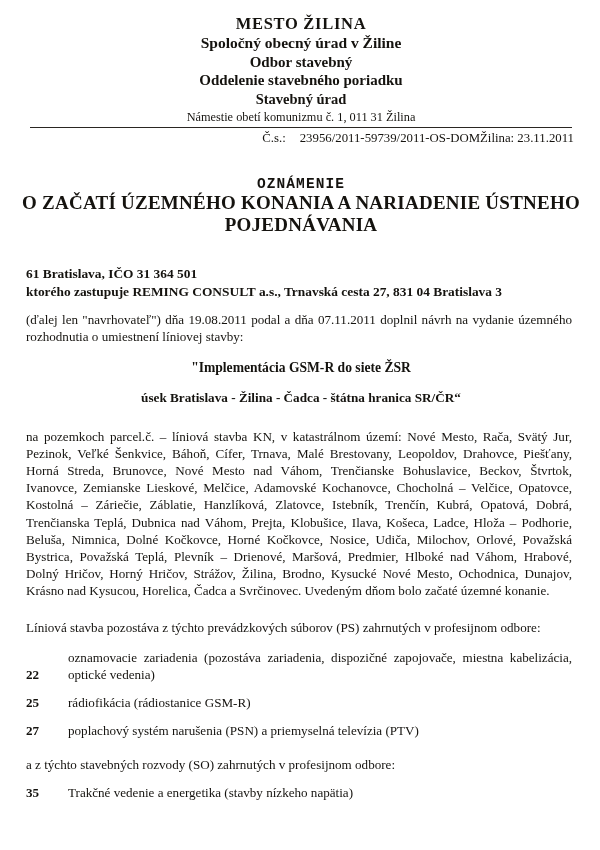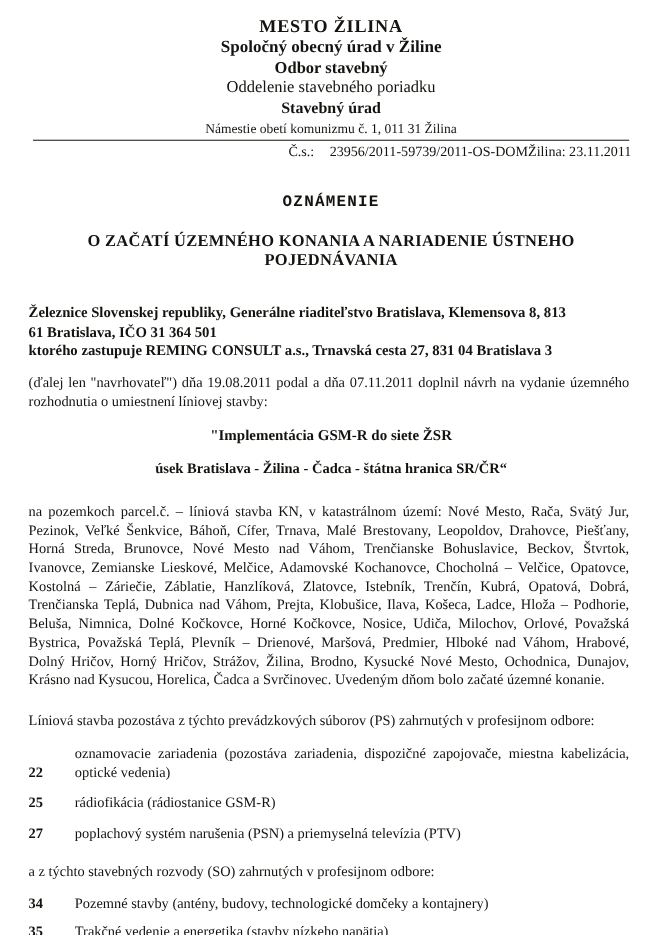--- a/index.html
+++ b/index.html
@@ -40,21 +40,21 @@
     font-weight: bold;
     margin-bottom: 1px;
   }
   .lh-3 {
     font-size: 15px;
     font-weight: bold;
     margin-bottom: 1px;
   }
   .lh-4 {
     font-size: 15px;
-    font-weight: normal;
+    font-weight: bold;
     margin-bottom: 1px;
     text-align: center;
   }
   .lh-5 {
     font-size: 14.5px;
     font-weight: bold;
     margin-bottom: 2px;
   }
   .lh-addr {
     font-size: 12.3px;
@@ -85,24 +85,23 @@
   .notice-title {
     text-align: center;
     font-size: 14.5px;
     font-weight: bold;
     letter-spacing: 1.1px;
     margin-top: 30px;
     font-family: Liberation Mono, monospace;
   }
   .notice-sub {
     text-align: center;
-    font-size: 15px;
+    font-size: 19px;
     font-weight: bold;
     letter-spacing: 0.25px;
-    margin-top: 20px;
   }
 
   
   .applicant {
     margin-top: 29px;
     font-size: 13.4px;
     font-weight: bold;
     line-height: 1.33;
     padding: 0 10px 0 4px;
   }
@@ -177,21 +176,20 @@
       <span>Č.s.:</span>
       <span>23956/2011-59739/2011-OS-DOM</span>
     </span>
     <span>Žilina: 23.11.2011</span>
   </div>
 
   <div class="notice-title">OZNÁMENIE</div>
   <div class="notice-sub">O ZAČATÍ ÚZEMNÉHO KONANIA A NARIADENIE ÚSTNEHO POJEDNÁVANIA</div>
 
   <div class="applicant">
-    <span class="ln">Železnice Slovenskej republiky, Generálne riaditeľstvo Bratislava, Klemensova 8, 813</span>
     <span class="ln">61  Bratislava, IČO 31 364 501</span>
     <span class="ln">ktorého zastupuje REMING CONSULT a.s., Trnavská cesta 27, 831 04  Bratislava 3</span>
   </div>
 
   <div class="para para-intro">(ďalej len "navrhovateľ") dňa 19.08.2011 podal a dňa 07.11.2011 doplnil návrh na vydanie územného rozhodnutia o umiestnení líniovej stavby:</div>
 
   <div class="project-title">"Implementácia GSM-R do siete ŽSR</div>
   <div class="project-sub">úsek Bratislava - Žilina - Čadca - štátna hranica SR/ČR“</div>
 
   <div class="para para-parcels">na pozemkoch parcel.č. – líniová stavba KN, v katastrálnom území: Nové Mesto, Rača, Svätý Jur, Pezinok, Veľké Šenkvice, Báhoň, Cífer, Trnava, Malé Brestovany, Leopoldov, Drahovce, Piešťany, Horná Streda, Brunovce, Nové Mesto nad Váhom, Trenčianske Bohuslavice, Beckov, Štvrtok, Ivanovce, Zemianske Lieskové, Melčice, Adamovské Kochanovce, Chocholná – Velčice, Opatovce, Kostolná – Záriečie, Záblatie, Hanzlíková, Zlatovce, Istebník, Trenčín, Kubrá, Opatová, Dobrá, Trenčianska Teplá, Dubnica nad Váhom, Prejta, Klobušice, Ilava, Košeca, Ladce, Hloža – Podhorie, Beluša, Nimnica, Dolné Kočkovce, Horné Kočkovce, Nosice, Udiča, Milochov, Orlové, Považská Bystrica, Považská Teplá, Plevník – Drienové, Maršová, Predmier, Hlboké nad Váhom, Hrabové, Dolný Hričov, Horný Hričov, Strážov, Žilina, Brodno, Kysucké Nové Mesto, Ochodnica, Dunajov, Krásno nad Kysucou, Horelica, Čadca a Svrčinovec. Uvedeným dňom bolo začaté územné konanie.</div>
@@ -210,22 +208,18 @@
     <div class="item">
       <span class="item-num">27</span>
       <span class="item-text">poplachový systém narušenia (PSN) a priemyselná televízia (PTV)</span>
     </div>
   </div>
 
   <div class="para para-so">a z týchto stavebných rozvody (SO) zahrnutých v profesijnom odbore:</div>
 
   <div class="item-list item-list-so">
     <div class="item">
-      <span class="item-num">34</span>
-      <span class="item-text">Pozemné stavby (antény, budovy, technologické domčeky a kontajnery)</span>
-    </div>
-    <div class="item">
       <span class="item-num">35</span>
       <span class="item-text">Trakčné vedenie a energetika (stavby nízkeho napätia)</span>
     </div>
   </div>
 
 </div>
 
 </body></html>

